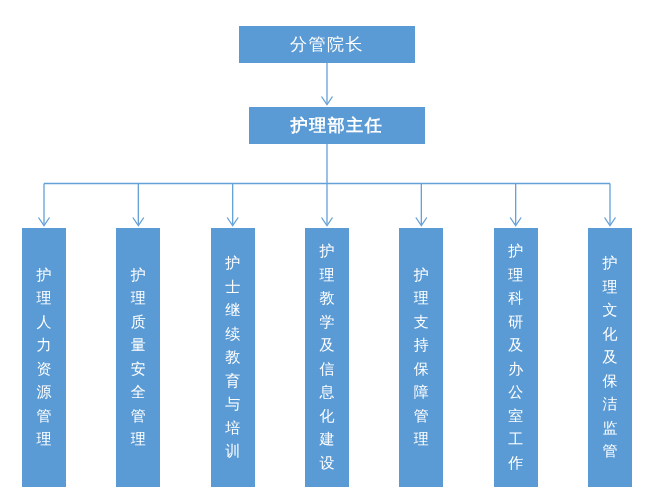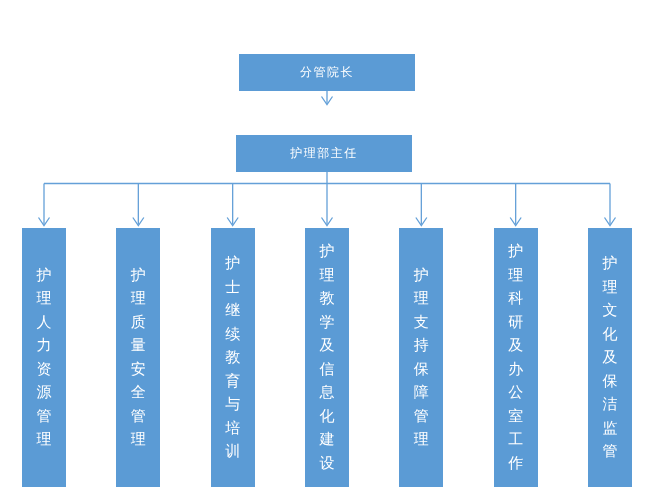--- a/index.html
+++ b/index.html
@@ -22,27 +22,26 @@
   }
   .node {
     position: absolute;
     width: 176px;
     height: 37px;
     background: var(--box-fill, #5B9BD5);
     color: var(--box-text, #FFFFFF);
     display: flex;
     align-items: center;
     justify-content: center;
-    font-size: 12px;
+    font-size: 17px;
     letter-spacing: 1.5px;
     font-weight: 400;
-    margin-top: 28px;
   }
   .node.top { left: 239px; top: 26px; }
-  .node.mid { left: 236px; top: 107px; }
+  .node.mid { left: 249px; top: 107px; font-weight: bold; }
   .dept {
     position: absolute;
     top: 228px;
     width: 44px;
     height: 259px;
     background: var(--box-fill, #5B9BD5);
     color: var(--box-text, #FFFFFF);
     display: flex;
     flex-direction: column;
     align-items: center;

